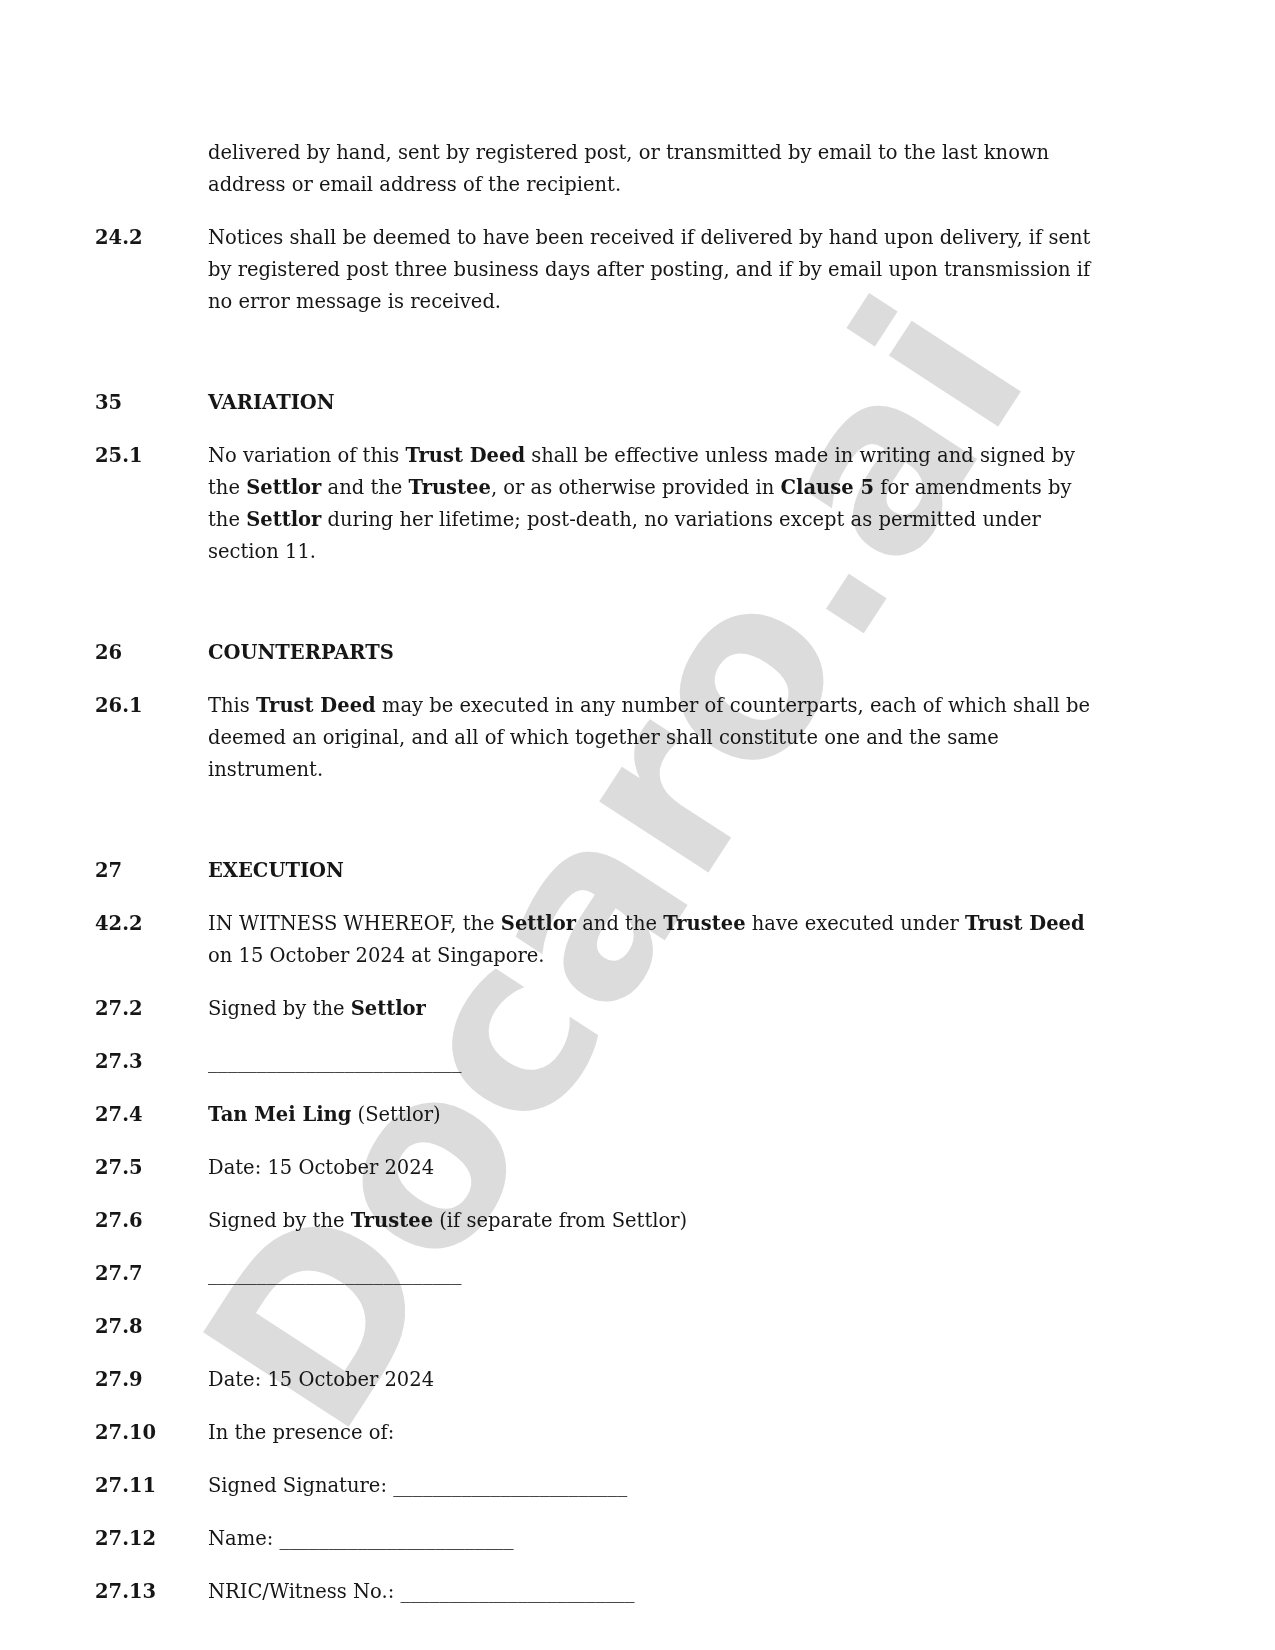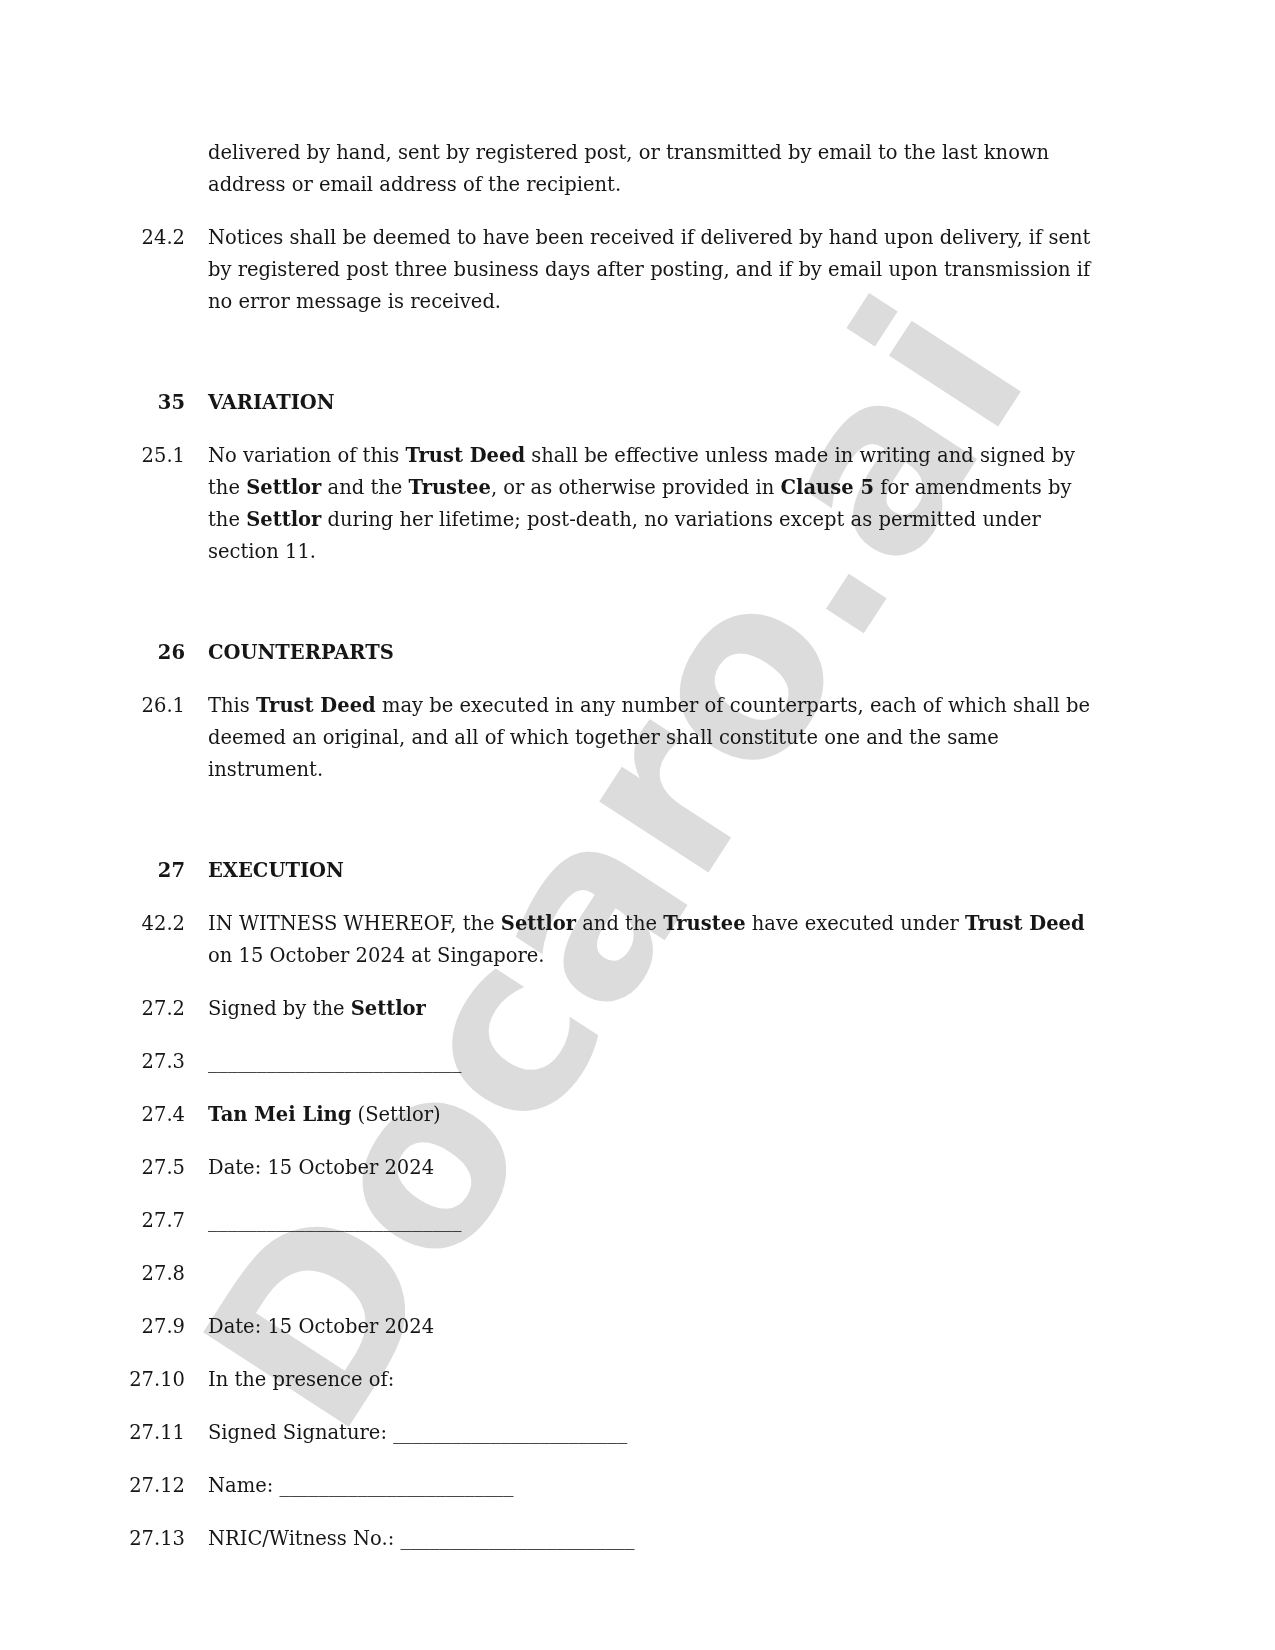--- a/index.html
+++ b/index.html
@@ -50,22 +50,23 @@
   .row.item {
     margin-bottom: 20px;
   }
   .row.heading {
     margin-top: 69px;   
     margin-bottom: 18px;
     font-weight: 700;
   }
   .num {
     flex: 0 0 90px;
-    text-align: right;
+    text-align: left;
     white-space: nowrap;
+    font-weight: bold;
   }
   .txt {
     margin-left: 23px;
     width: 900px;
   }
   .txt b { font-weight: 700; }
 </style>
 </head>
 <body>
 
@@ -114,20 +115,24 @@
       </div>
       <div class="row item">
         <div class="num">27.4</div>
         <div class="txt"><b>Tan Mei Ling</b><span> (Settlor)</span></div>
       </div>
       <div class="row item">
         <div class="num">27.5</div>
         <div class="txt"><span>Date: 15 October 2024</span></div>
       </div>
       <div class="row item">
+        <div class="num">27.6</div>
+        <div class="txt"><span>Signed by the </span><b>Trustee</b><span> (if separate from Settlor)</span></div>
+      </div>
+      <div class="row item">
         <div class="num">27.7</div>
         <div class="txt"><span>__________________________</span></div>
       </div>
       <div class="row item">
         <div class="num">27.8</div>
       </div>
       <div class="row item">
         <div class="num">27.9</div>
         <div class="txt"><span>Date: 15 October 2024</span></div>
       </div>

